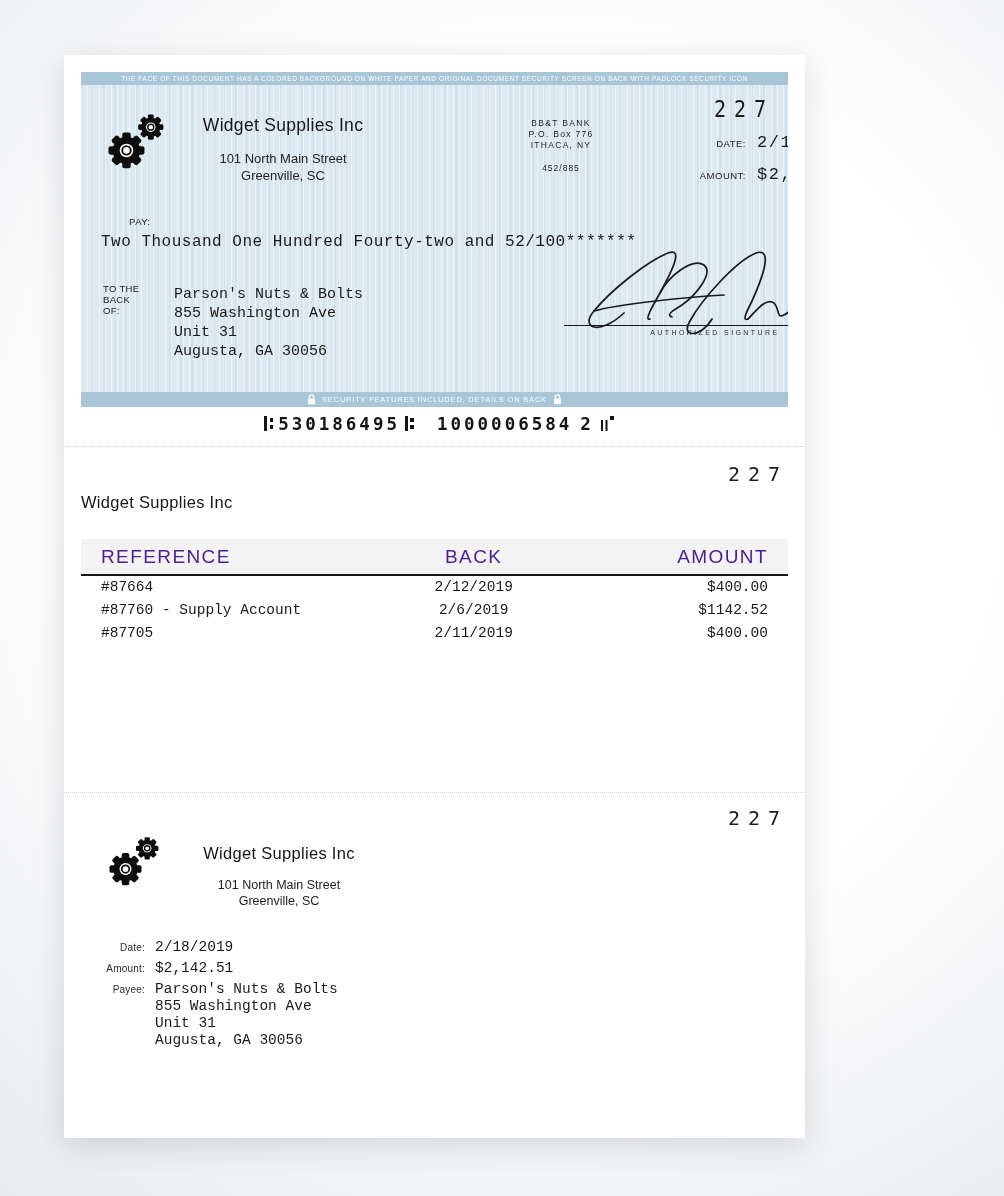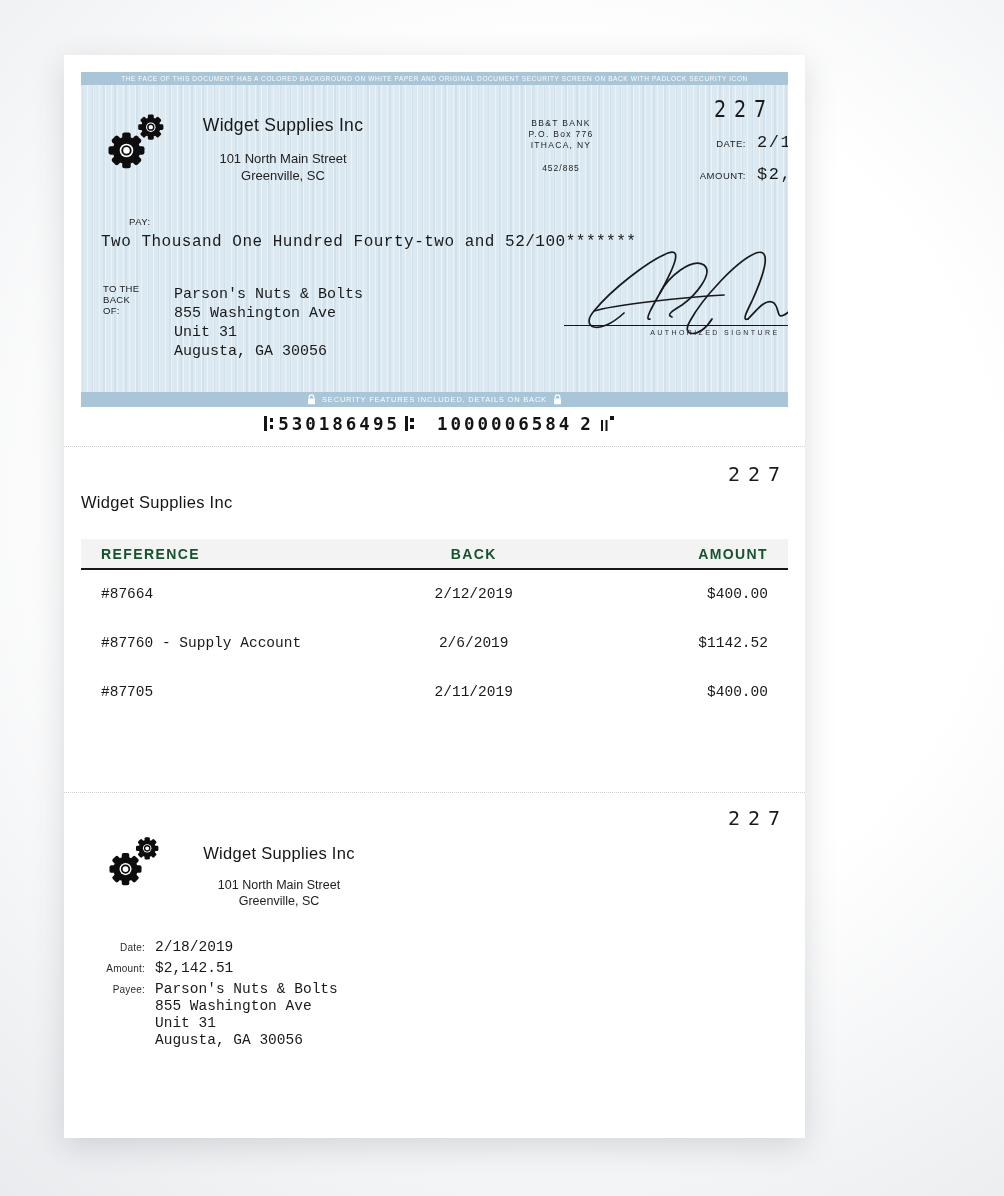--- a/index.html
+++ b/index.html
@@ -86,22 +86,22 @@
   .divider { border-top:1.5px dotted #cfd1d4; margin-top:12px; }
 
   
   .stub { padding:0 17px; }
   .stub1 { height:333px; }
   .stub-num-row { text-align:right; padding-top:15px; }
   .stub-company { margin-top:7px; font-size:16.5px; letter-spacing:.3px; color:#161616; }
 
   .table { margin-top:27px; }
   .thead { display:flex; background:#f3f3f4; border-bottom:2.5px solid #17181a;
-           padding:7px 20px 6px 20px; font-size:14px; letter-spacing:1.4px; color:#14532d;font-weight:bold; }
-  .trow  { display:flex; padding:15px 20px; font-family:"Liberation Mono","DejaVu Sans Mono",monospace;
+           padding:7px 20px 6px 20px; font-size:19px; letter-spacing:1.4px; color:#4c1d95; }
+  .trow  { display:flex; padding:2px 20px; font-family:"Liberation Mono","DejaVu Sans Mono",monospace;
            font-size:14.5px; line-height:19px; }
   .trow:first-of-type { margin-top:15px; }
   .col-l { flex:1.4; text-align:left; }
   .col-c { flex:1;   text-align:center; }
   .col-r { flex:1;   text-align:right; }
 
   .stub2 .stub-num-row { padding-top:13px; }
   .logo-row { display:flex; align-items:flex-start; margin-top:4px; padding-left:20px; }
   .logo-row .company-block { margin-left:12px; margin-top:10px; width:200px; }
   .logo-row .company-name { font-size:16.5px; }

